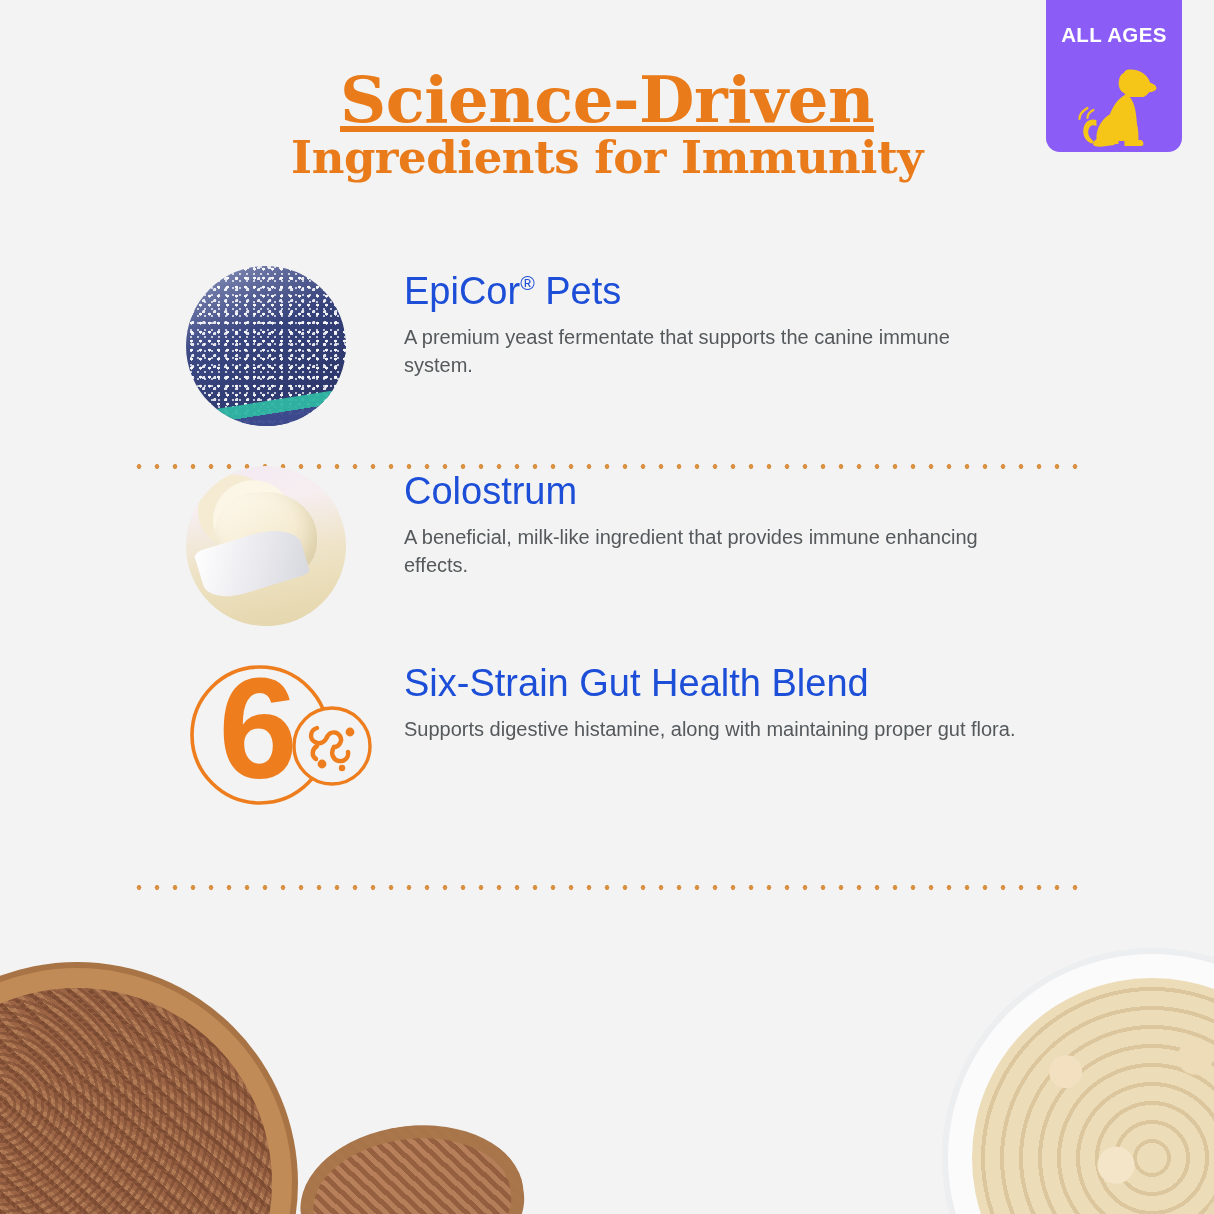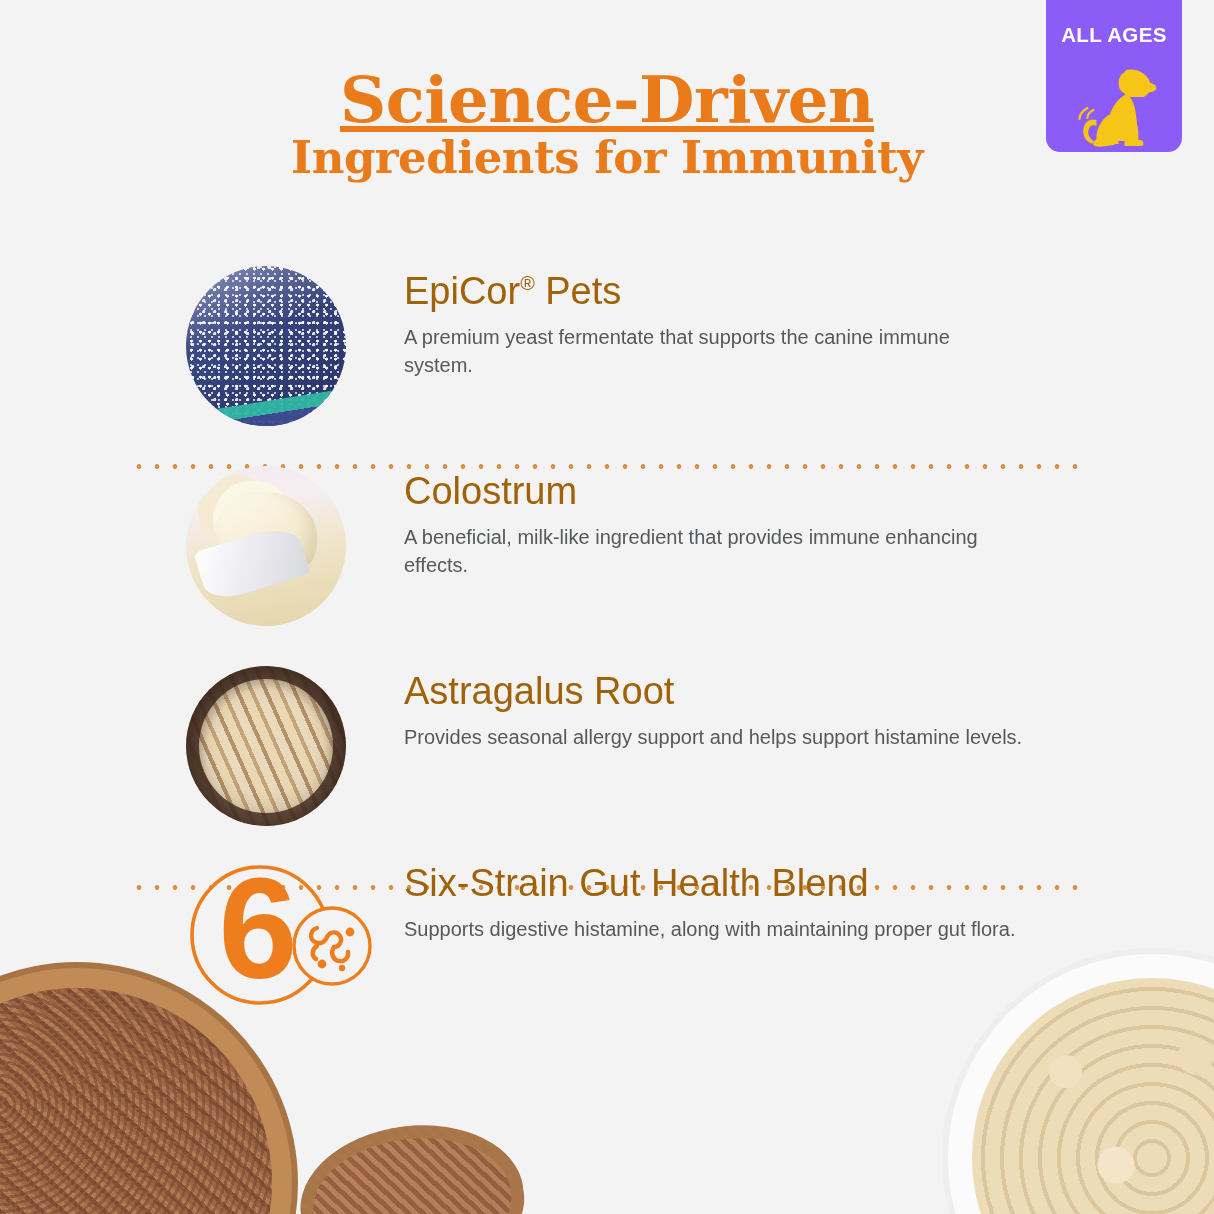--- a/index.html
+++ b/index.html
@@ -74,21 +74,21 @@
     position:relative;
     overflow:hidden;
     margin-top:8px;
   }
   .row.r4 .thumb { background:none; overflow:visible; margin-top:2px; }
 
   .rtext { margin-left:58px; padding-top:14px; }
   .row.r4 .rtext { padding-top:6px; }
 
   .r-head {
-    color:#a16207;
+    color:#1d4ed8;
     font-size:38px;
     font-weight:normal;
     line-height:1.05;
     margin-bottom:11px;
     white-space:nowrap;
   }
   .r-head sup { font-size:0.52em; vertical-align:super; }
   .r-desc {
     color:#55595c;
     font-size:20px;
@@ -263,28 +263,20 @@
 
     <div class="row r2">
       <div class="thumb colostrum"></div>
       <div class="rtext">
         <div class="r-head">Colostrum</div>
         <div class="r-desc">A beneficial, milk-like ingredient that provides immune enhancing effects.</div>
       </div>
       <div class="divider d2"></div>
     </div>
 
-    <div class="row r3">
-      <div class="thumb astragalus"></div>
-      <div class="rtext">
-        <div class="r-head">Astragalus Root</div>
-        <div class="r-desc">Provides seasonal allergy support and helps support histamine levels.</div>
-      </div>
-
-    </div>
 
     <div class="row r4">
       <div class="thumb">
         <svg class="six-icon" viewBox="0 0 186 150">
 
           <circle cx="74" cy="75" r="68" fill="none" stroke="#ee7d1e" stroke-width="3.6"></circle>
 
           <text x="72" y="118" text-anchor="middle" font-family="'Liberation Sans', sans-serif" font-size="142" font-weight="bold" fill="#ee7d1e">6</text>
 
           <circle cx="146" cy="86" r="38" fill="#f2f3f2" stroke="#ee7d1e" stroke-width="3.4"></circle>

